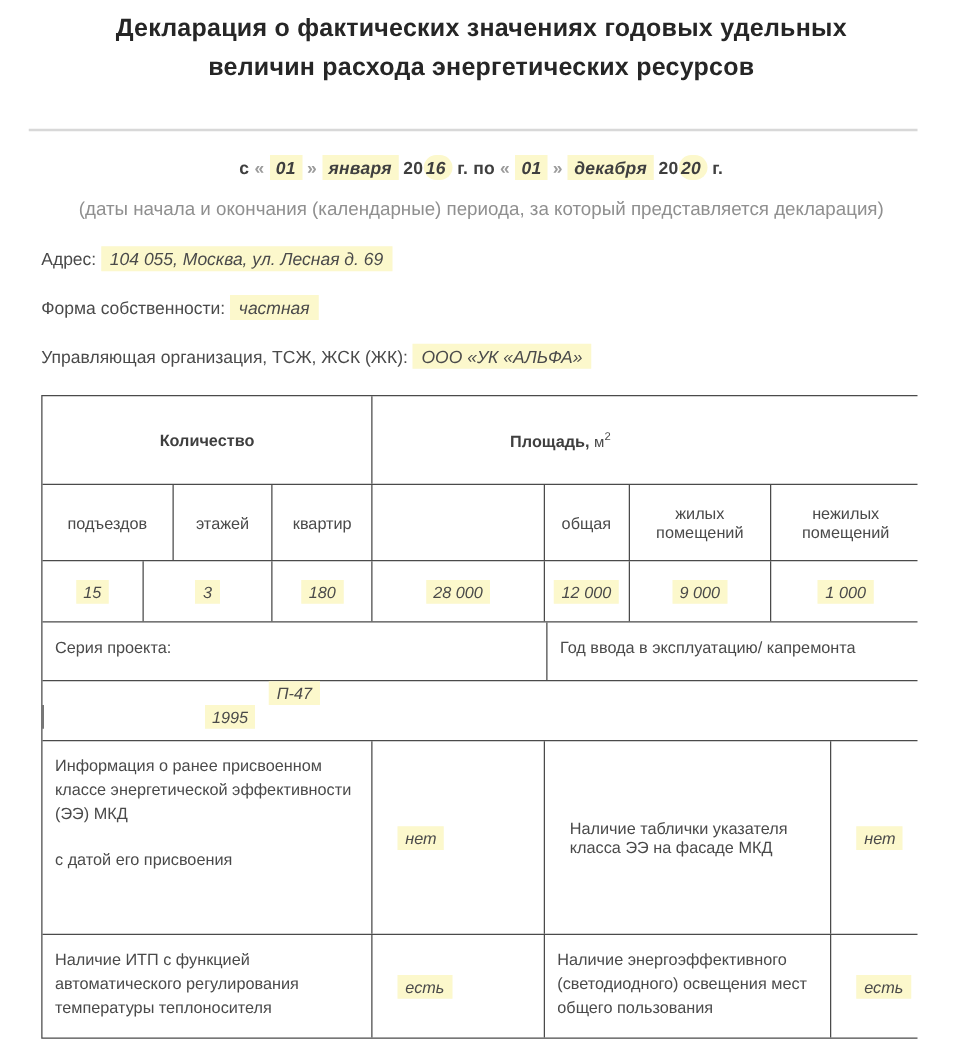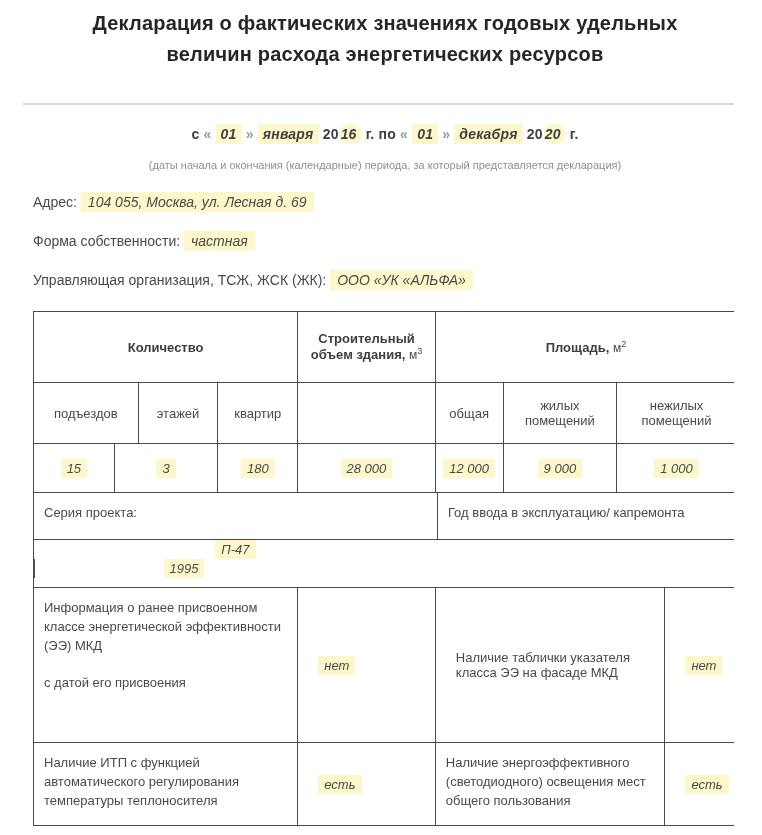--- a/index.html
+++ b/index.html
@@ -20,21 +20,21 @@
     margin-top:21px;text-align:center;font-size:14px;font-weight:700;
     color:#3f3f3f;letter-spacing:.2px;
   }
   .period .q{color:#9b9b9b;font-weight:700;}
   .hl{
     background:#fcf8cc;font-style:italic;padding:2px 6px;color:#4a4a4a;
   }
   .period .hl{font-weight:700;color:#3f3f3f;padding:2px 5px;}
   .period .year-join{padding:2px 5px 2px 2px;border-radius:10px;}
   .caption{
-    margin-top:17px;text-align:center;font-size:11px;color:#8f8f8f;
+    margin-top:17px;text-align:center;font-size:15px;color:#8f8f8f;
   }
 
   .fields{margin-top:23px;}
   .field{margin-bottom:23px;font-size:14px;color:#4a4a4a;}
   .field .hl{padding:2px 7px;}
 
   .table{
     margin-top:13px;border:1.5px solid #4a4a4a;font-size:13px;color:#4a4a4a;
   }
   .tr{display:flex;align-items:stretch;}
@@ -114,23 +114,20 @@
       <div class="field">
         <span>Управляющая организация, ТСЖ, ЖСК (ЖК):</span>
         <span class="hl">ООО «УК «АЛЬФА»</span>
       </div>
     </div>
 
     <div class="table">
 
       <div class="tr r1">
         <div class="td w-q c-center bold">Количество</div>
-        <div class="td w-vol c-center">
-          <div><span class="bold">Строительный объем здания,</span> <span class="unit">м</span><sup>3</sup></div>
-        </div>
         <div class="td w-area c-center">
           <div><span class="bold">Площадь,</span> <span class="unit">м</span><sup>2</sup></div>
         </div>
       </div>
 
       <div class="tr r2">
         <div class="td w2 c-center">подъездов</div>
         <div class="td w1 c-center">этажей</div>
         <div class="td w3 c-center">квартир</div>
         <div class="td w4 c-center"></div>

